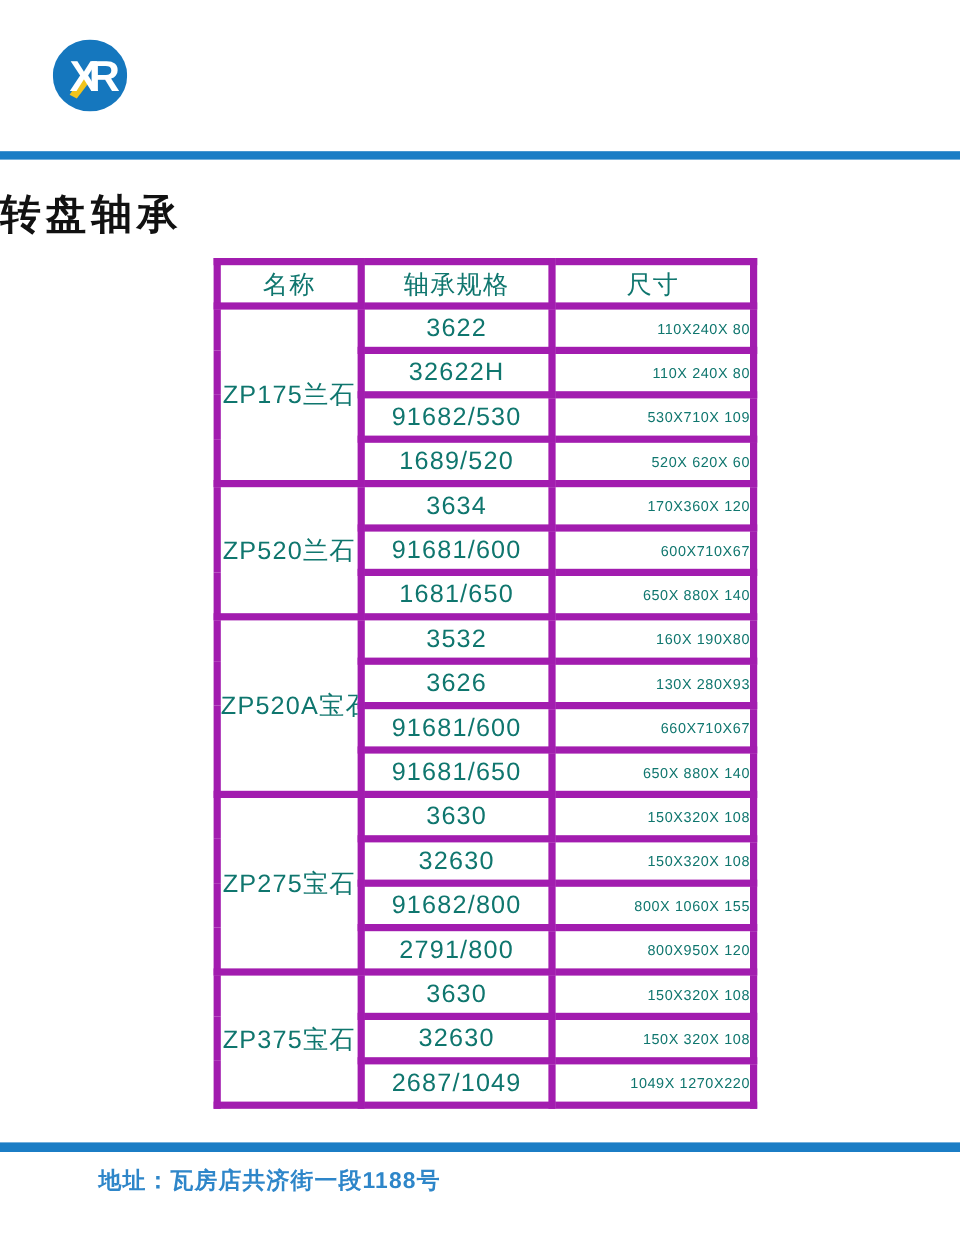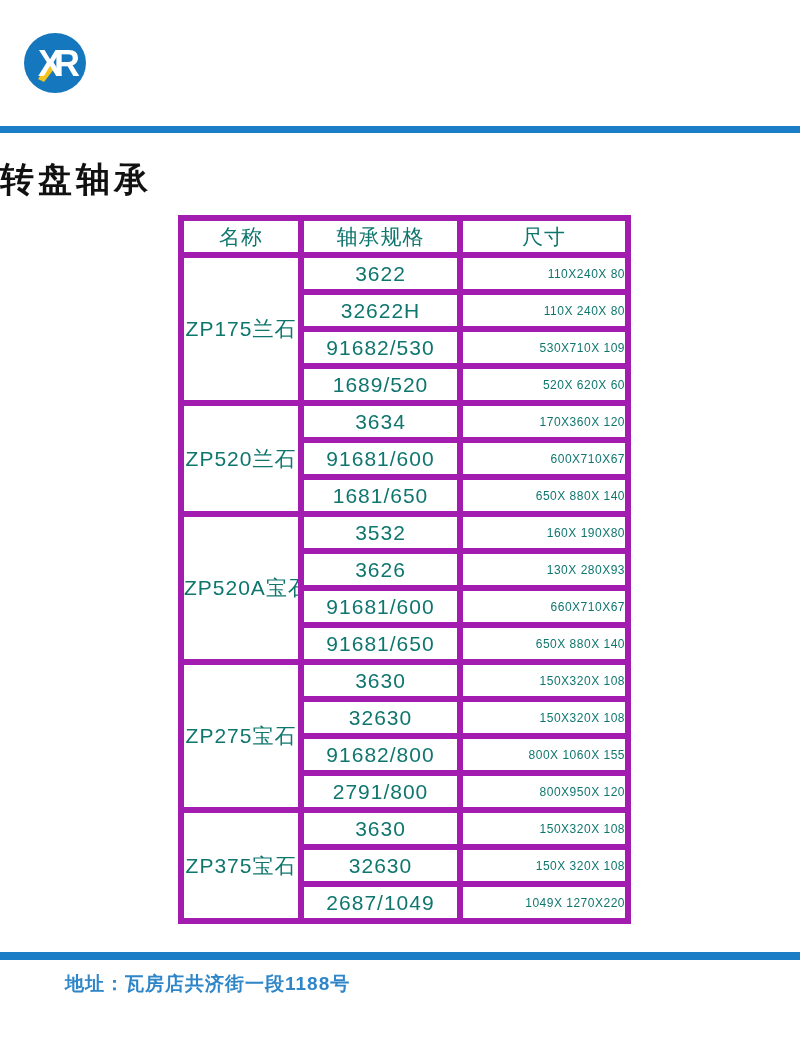--- a/index.html
+++ b/index.html
@@ -7,21 +7,21 @@
     width: 800px; height: 1038px;
     background: #ffffff;
     font-family: "Liberation Sans", "DejaVu Sans", sans-serif;
     overflow: hidden;
   }
   
   .header {
     height: 126px;
     display: flex;
     align-items: center;
-    padding-left: 24px;
+    padding-left: 44px;
     background: #ffffff;
   }
   .logo { width: 62px; height: 60px; margin-right: 20px; flex: 0 0 auto; }
   .company-name {
     color: #1577be;
     font-size: 41px;
     font-weight: 800;
     letter-spacing: 2px;
     white-space: nowrap;
   }
@@ -65,21 +65,21 @@
   .bearing-table .size-cell { font-size: 12px; letter-spacing: 0.5px; text-align: right; }
   
   .footer-bar {
     margin-top: 28px;
     height: 8px;
     background: #1b7dc5;
     width: 100%;
   }
   .footer-text {
     margin-top: 11px;
-    padding-left: 65px;
+    padding-left: 82px;
     display: flex;
     gap: 80px;
     color: #2e86c9;
     font-size: 19px;
     font-weight: 700;
     letter-spacing: 1px;
     white-space: nowrap;
   }
 </style>
 </head>

